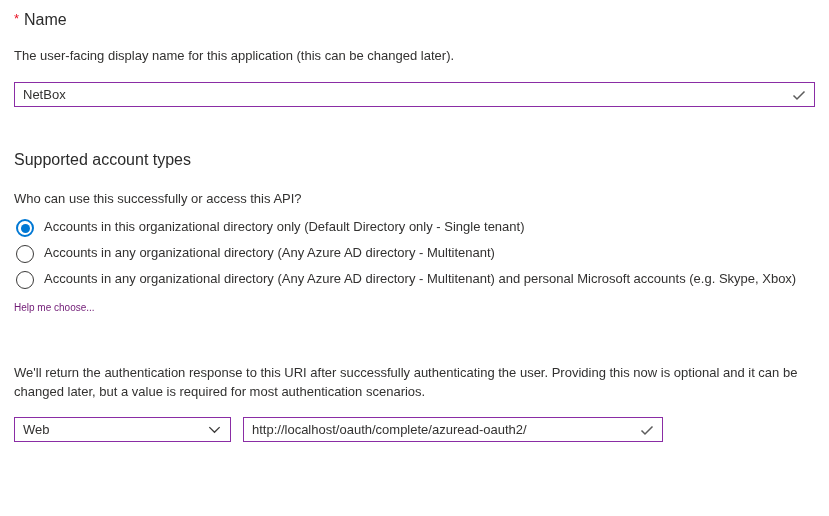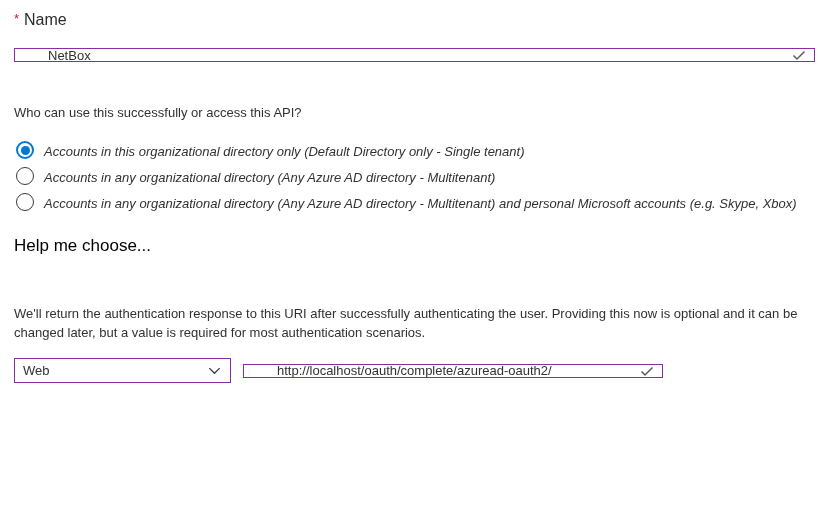--- a/index.html
+++ b/index.html
@@ -14,49 +14,49 @@
   .section-title {
     font-size: 16px; font-weight: 400; color: #2b2b2b;
     margin: 0; line-height: 20px;
   }
   .required-asterisk { color: #e81123; font-size: 13px; margin-right: 5px; position: relative; top: -2px; }
 
   .desc { font-size: 13px; line-height: 19px; margin: 15px 0 0 0; color: #323130; }
 
   .textfield {
     position: relative; display: flex; align-items: center;
-    height: 14px; box-sizing: border-box;
-    border: 1px solid #8a2da5; background: #fff; padding-left: 25px;
+    height: 25px; box-sizing: border-box;
+    border: 1px solid #8a2da5; background: #fff;
   }
   .textfield input {
     flex: 1; height: 100%; border: none; outline: none; background: transparent;
     font-family: "Liberation Sans", sans-serif; font-size: 13px; color: #323130;
     padding: 0 26px 0 8px; box-sizing: border-box;
   }
   .check-icon { position: absolute; right: 7px; top: 50%; transform: translateY(-50%); display: flex; pointer-events: none; }
 
   .name-field { margin-top: 17px; width: 801px; }
 
   .account-types { margin-top: 43px; }
   .question { font-size: 13px; margin: 21px 0 0 0; }
 
   .radio-group { margin-top: 13px; }
-  .radio-row { display: flex; align-items: flex-end; height: 26px; cursor: pointer; font-style: italic; }
+  .radio-row { display: flex; align-items: flex-start; height: 26px; cursor: pointer; }
   .radio {
     width: 18px; height: 18px; border-radius: 50%; box-sizing: border-box;
     border: 1px solid #3b3a39; margin: 0 10px 0 2px; flex: none;
     display: flex; align-items: center; justify-content: center; background: #fff;
   }
   .radio.selected { border: 2px solid #0078d4; }
   .radio.selected::after { content: ""; width: 9px; height: 9px; border-radius: 50%; background: #0078d4; }
   .radio-label { font-size: 13px; color: #323130; white-space: nowrap; }
 
   .help-link {
-    display: inline-block; margin-top: 25px; font-size: 17px;
-    color: #000000; text-decoration: none; cursor: pointer;
+    display: inline-block; font-size: 10px;
+    color: #701a75; text-decoration: none; cursor: pointer;
   }
 
   .redirect-section { margin-top: 48px; }
   .redirect-desc { max-width: 801px; }
 
   .controls-row { display: flex; align-items: center; margin-top: 16px; }
   .platform-select {
     width: 217px; height: 25px; box-sizing: border-box;
     border: 1px solid #8a2da5; background: #fff;
     display: flex; align-items: center; justify-content: space-between;
@@ -65,31 +65,33 @@
   .chevron-wrap { display: flex; }
   .uri-field { width: 420px; margin-left: 12px; }
 </style>
 </head>
 <body>
 
 <div class="page">
 
   <div class="section">
     <h2 class="section-title"><span class="required-asterisk">*</span><span>Name</span></h2>
+    <p class="desc">The user-facing display name for this application (this can be changed later).</p>
     <div class="textfield name-field">
       <input type="text" value="NetBox" style="">
       <span class="check-icon">
         <svg width="16" height="16" viewBox="0 0 16 16">
             <path d="M2.5 8.5 L6 12 L13.5 4.5" fill="none" stroke="#5c5c5c" stroke-width="1.5"></path>
           </svg>
       </span>
     </div>
   </div>
 
   <div class="section account-types">
+    <h2 class="section-title">Supported account types</h2>
     <p class="question">Who can use this successfully or access this API?</p>
 
     <div class="radio-group">
       <label class="radio-row">
         <span class="radio selected"></span>
         <span class="radio-label">Accounts in this organizational directory only (Default Directory only - Single tenant)</span>
       </label>
       <label class="radio-row">
         <span class="radio"></span>
         <span class="radio-label">Accounts in any organizational directory (Any Azure AD directory - Multitenant)</span>

